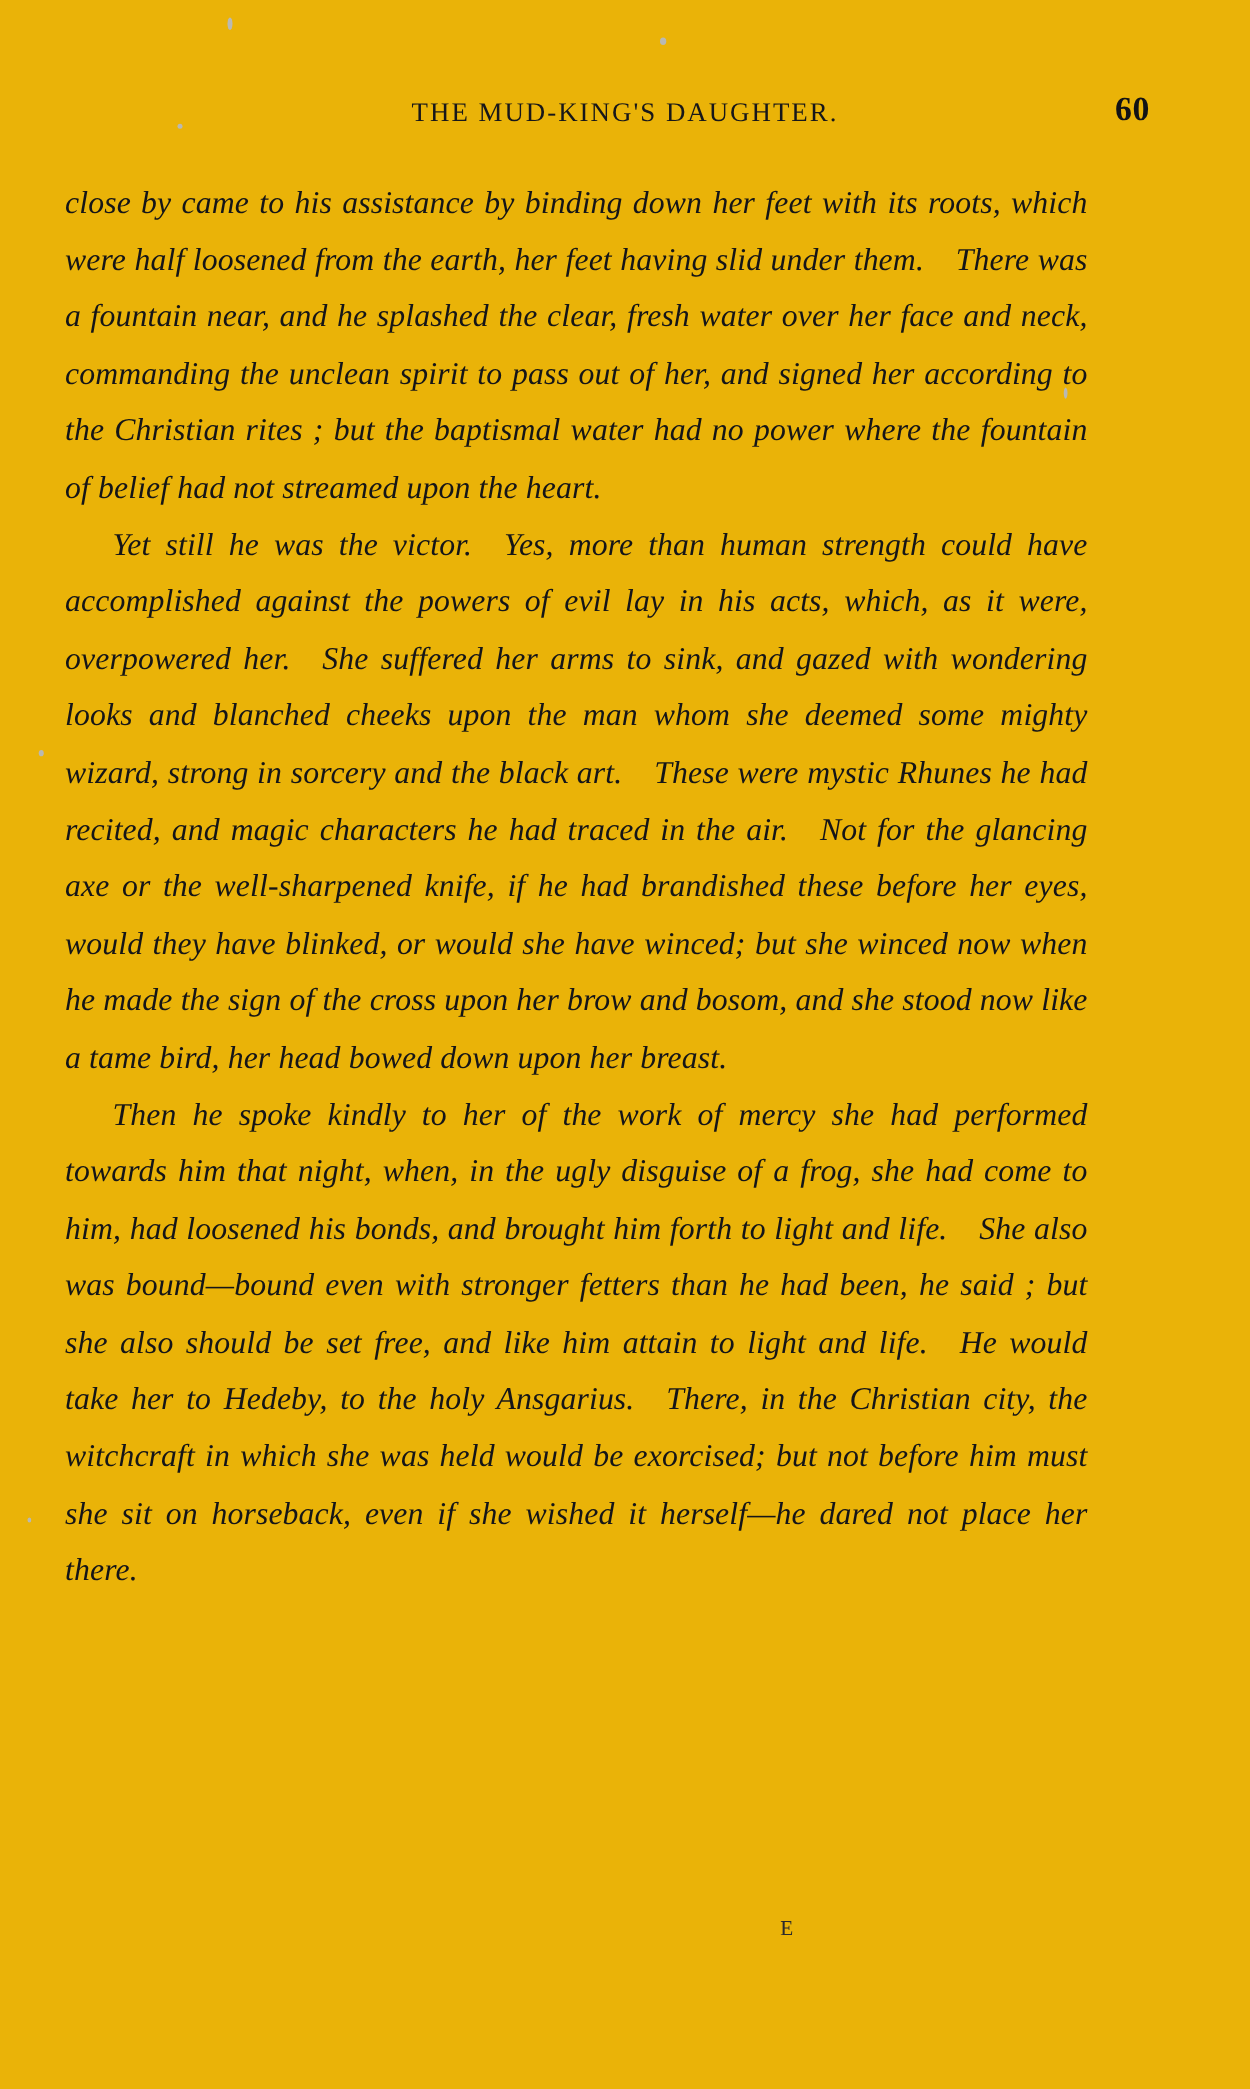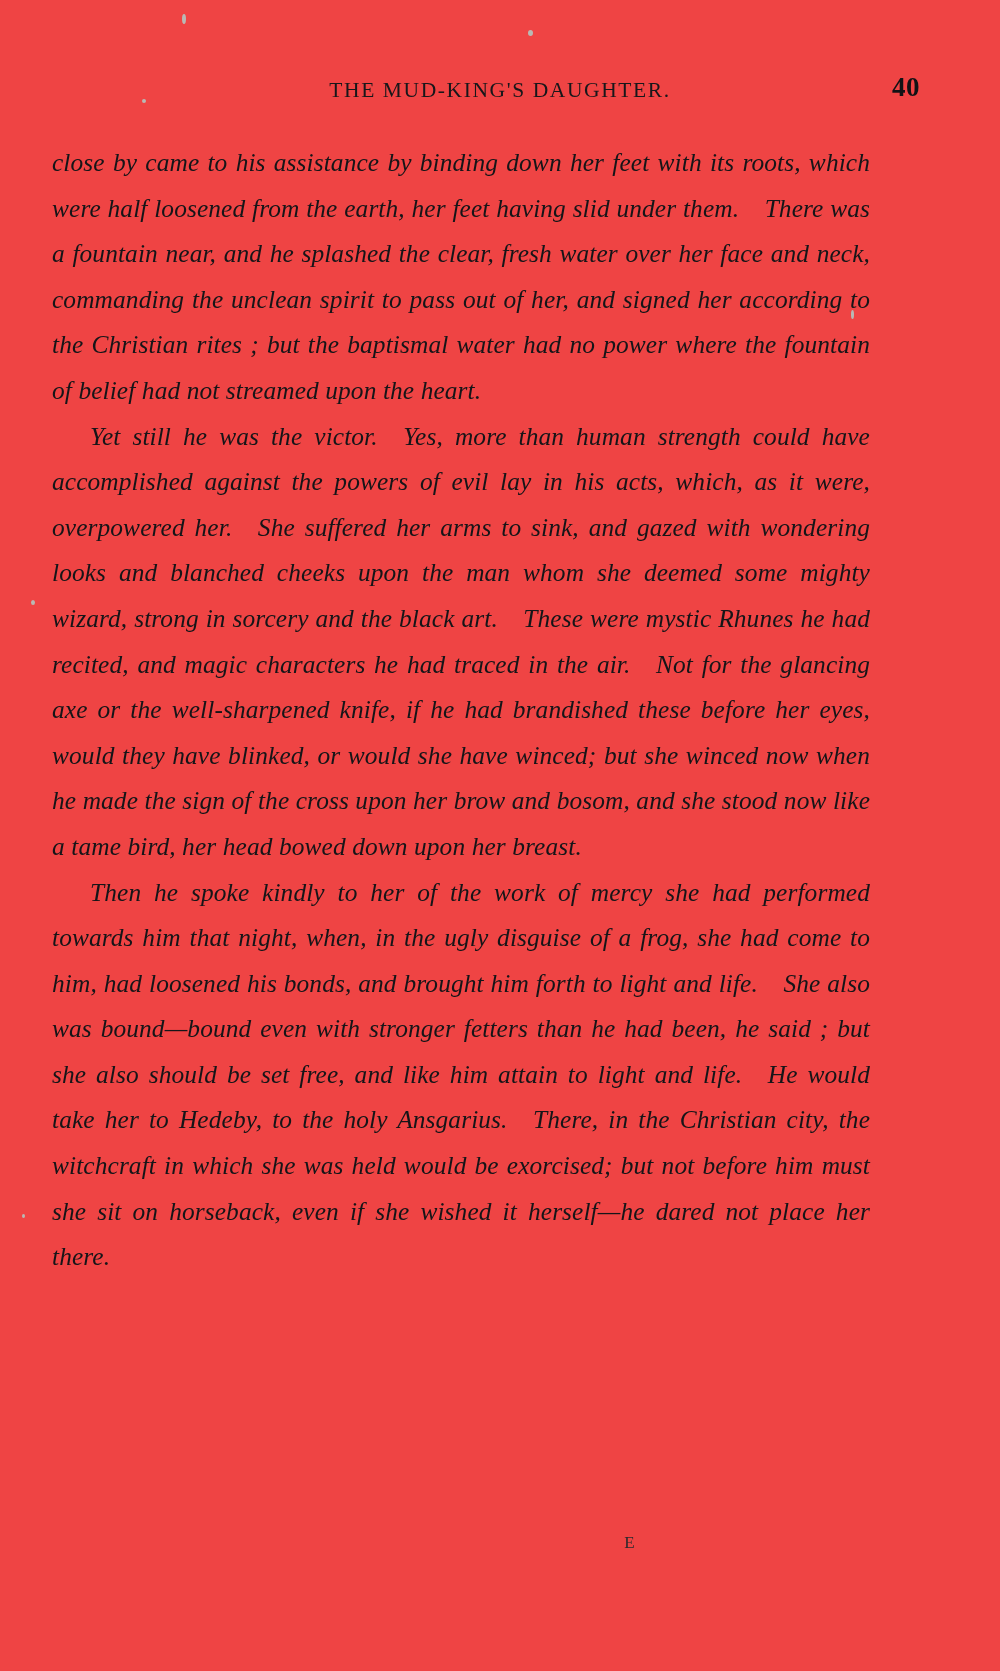--- a/index.html
+++ b/index.html
@@ -15,21 +15,21 @@
     color: #1a1a1a;
     overflow: hidden;
   }
 
   .page {
     position: absolute;
     top: 0;
     left: 0;
     width: 1000px;
     height: 1671px;
-    background: #ef4444;
+    background: #eab308;
   }
 
   
   .speck {
     position: absolute;
     background: #b9b9b4;
     border-radius: 50%;
   }
 
   .running-head {
@@ -112,21 +112,21 @@
   <div class="speck" style="left:528px; top:30px; width:5px; height:6px;"></div>
   <div class="speck" style="left:142px; top:99px; width:4px; height:4px;"></div>
   <div class="speck" style="left:851px; top:310px; width:3px; height:9px;"></div>
   <div class="speck" style="left:31px; top:600px; width:4px; height:5px;"></div>
   <div class="speck" style="left:22px; top:1214px; width:3px; height:4px;"></div>
 
   <div class="running-head">
     <span class="title">THE MUD-KING'S DAUGHTER.</span>
   </div>
 
-  <div class="folio">40</div>
+  <div class="folio">60</div>
 
   <div class="textblock">
     <p class="para nostretch">close by came to his assistance by binding down her feet with its roots, which were half loosened from the earth, her feet having slid under them. There was a fountain near, and he splashed the clear, fresh water over her face and neck, commanding the unclean spirit to pass out of her, and signed her according to the Christian rites ; but the baptismal water had no power where the fountain of belief had not streamed upon the heart.</p>
     <p class="para indent nostretch">Yet still he was the victor. Yes, more than human strength could have accomplished against the powers of evil lay in his acts, which, as it were, overpowered her. She suffered her arms to sink, and gazed with wondering looks and blanched cheeks upon the man whom she deemed some mighty wizard, strong in sorcery and the black art. These were mystic Rhunes he had recited, and magic characters he had traced in the air. Not for the glancing axe or the well-sharpened knife, if he had brandished these before her eyes, would they have blinked, or would she have winced; but she winced now when he made the sign of the cross upon her brow and bosom, and she stood now like a tame bird, her head bowed down upon her breast.</p>
     <p class="para indent nostretch">Then he spoke kindly to her of the work of mercy she had performed towards him that night, when, in the ugly disguise of a frog, she had come to him, had loosened his bonds, and brought him forth to light and life. She also was bound—bound even with stronger fetters than he had been, he said ; but she also should be set free, and like him attain to light and life. He would take her to Hedeby, to the holy Ansgarius. There, in the Christian city, the witchcraft in which she was held would be exorcised; but not before him must she sit on horseback, even if she wished it herself—he dared not place her there.</p>
   </div>
 
   <div class="signature">
     <span class="sig">E</span>
   </div>

